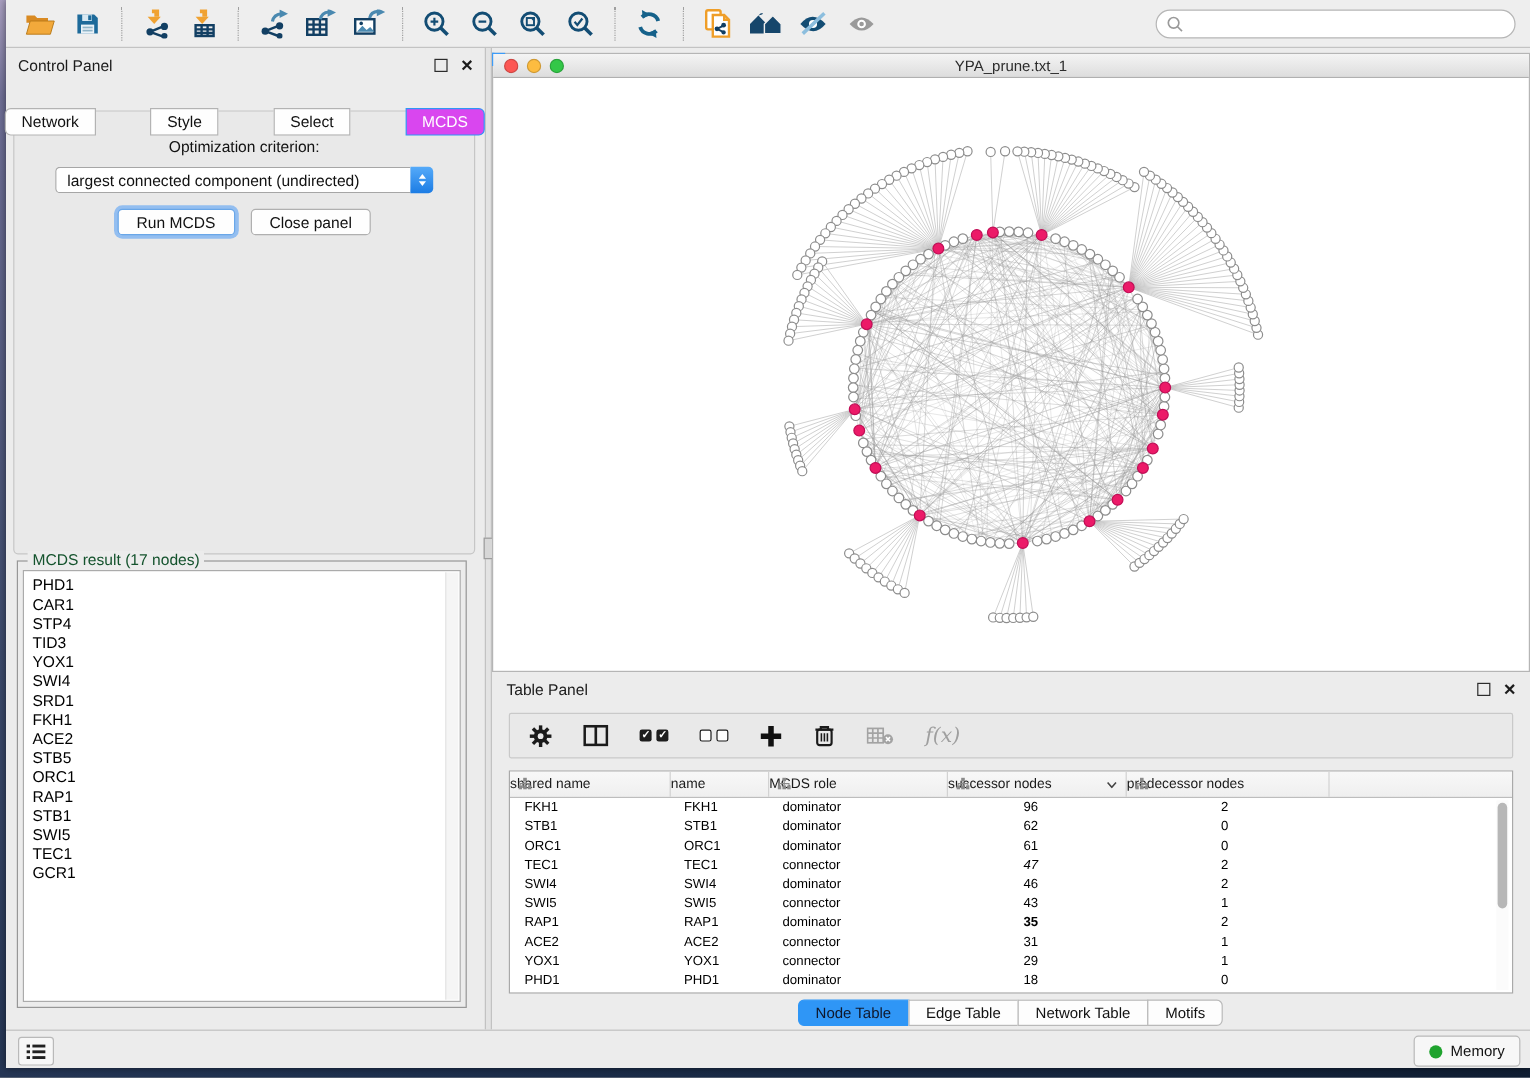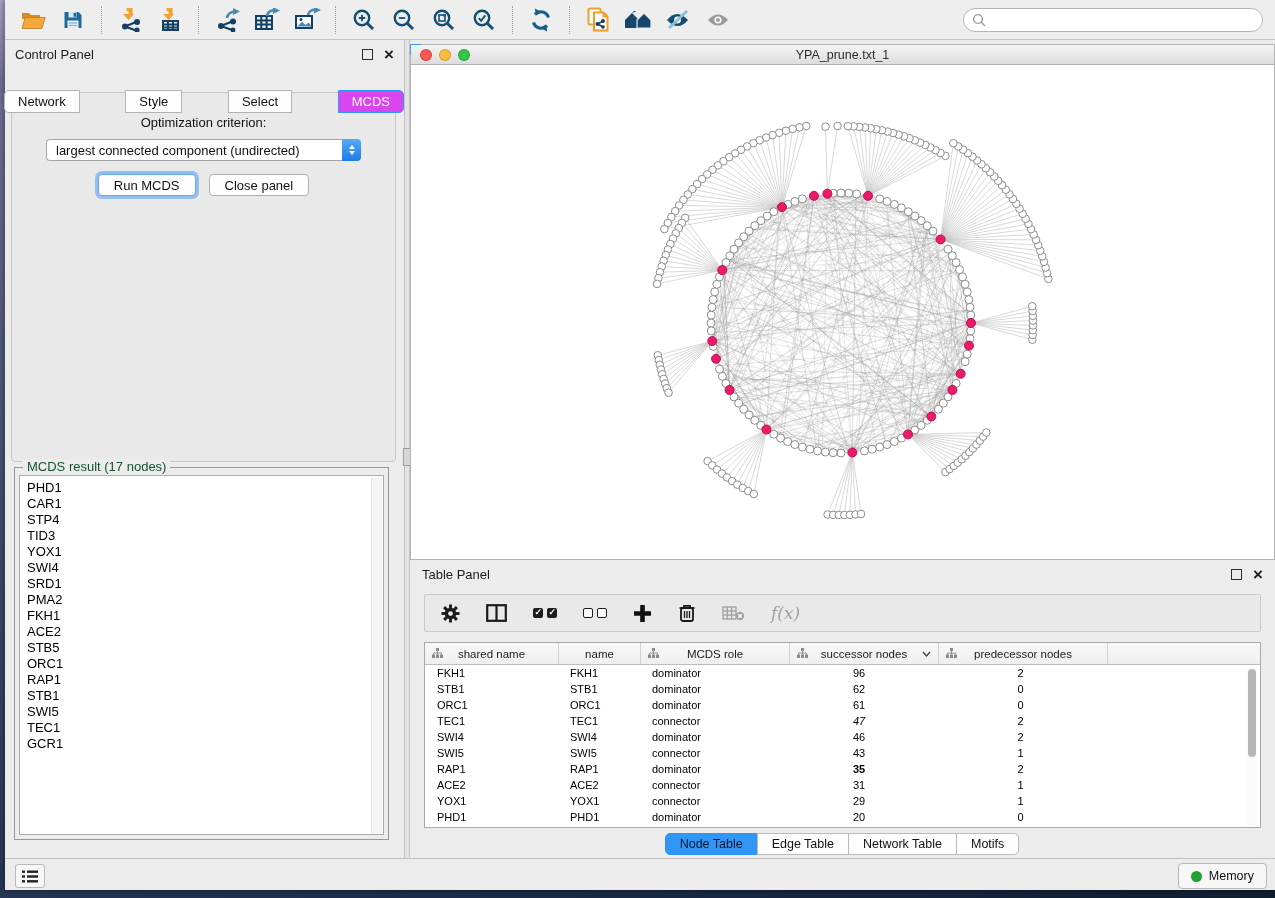--- a/index.html
+++ b/index.html
@@ -72,21 +72,21 @@
               border:1px solid #c9c9c9;border-radius:2px;display:flex;align-items:center;padding-left:16px;box-sizing:border-box}
   .tpt-icon{display:flex;align-items:center;justify-content:center;margin-right:26px}
   .chk-pair{display:flex;gap:4px}
   .chk{width:10px;height:10px;background:#1d1d1d;border-radius:2px;position:relative}
   .chk::after{content:"\2713";position:absolute;left:1.5px;top:-1.5px;color:#fff;font-size:9px;font-weight:bold}
   .unchk{width:10px;height:10px;border:1.6px solid #1d1d1d;border-radius:2px;background:#fdfdfd;box-sizing:border-box}
   .fx-label{font-family:"DejaVu Serif",serif;font-style:italic;font-size:17px;color:#9f9f9f}
   .tbl{position:absolute;left:14px;right:14px;top:82px;height:186px;background:#fff;border:1px solid #a9a9a9;
        box-sizing:border-box;overflow:hidden}
   .tbl-head{display:flex;height:21px;background:linear-gradient(#f8f8f8,#efefef);border-bottom:1px solid #bdbdbd}
-  .th{position:relative;display:flex;align-items:center;justify-content:center;font-size:11.5px;color:#1a1a1a;
+  .th{position:relative;display:flex;align-items:center;justify-content:flex-start;font-size:11.5px;color:#1a1a1a;
       border-right:1px solid #d2d2d2;box-sizing:border-box;flex:none}
   .th .site-ic{position:absolute;left:7px;top:5px}
   .th .sort-ic{position:absolute;right:7px;top:8px}
   .tbl-row{display:flex;height:16px;align-items:center}
   .td{font-size:11px;color:#000;box-sizing:border-box;flex:none;white-space:nowrap;overflow:hidden}
   .td.num{text-align:center}
   .tbl-scroll{position:absolute;right:3px;top:24px;width:10px;height:158px;background:#fbfbfb}
   .tbl-thumb{position:absolute;left:1px;top:2px;width:8px;height:88px;background:#b7b7b7;border-radius:4px}
   .tp-tabs{position:absolute;bottom:3px;left:0;right:0;display:flex;justify-content:center}
   .tp-tab{padding:3px 14px;font-size:12.5px;background:#fdfdfd;border:1px solid #b9b9b9;margin-left:-1px;color:#111}
@@ -296,21 +296,20 @@
     <div class="fieldset">
       <span class="legend">MCDS result (17 nodes)</span>
       <div class="mcds-list" id="mcds-list">
           <div class="mcds-item">PHD1</div>
           <div class="mcds-item">CAR1</div>
           <div class="mcds-item">STP4</div>
           <div class="mcds-item">TID3</div>
           <div class="mcds-item">YOX1</div>
           <div class="mcds-item">SWI4</div>
           <div class="mcds-item">SRD1</div>
-          <div class="mcds-item">PMA2</div>
           <div class="mcds-item">FKH1</div>
           <div class="mcds-item">ACE2</div>
           <div class="mcds-item">STB5</div>
           <div class="mcds-item">ORC1</div>
           <div class="mcds-item">RAP1</div>
           <div class="mcds-item">STB1</div>
           <div class="mcds-item">SWI5</div>
           <div class="mcds-item">TEC1</div>
           <div class="mcds-item">GCR1</div>
           <div class="track"></div>
@@ -1276,21 +1275,21 @@
             <div class="td" style="width: 134px; padding-left: 12px;">YOX1</div>
             <div class="td" style="width: 82px; padding-left: 11px;">YOX1</div>
             <div class="td" style="width: 149px; padding-left: 11px;">connector</div>
             <div class="td num" style="width: 149px; padding-right: 11px;">29</div>
             <div class="td num" style="width: 169px; padding-right: 6px;">1</div>
           </div>
           <div class="tbl-row">
             <div class="td" style="width: 134px; padding-left: 12px;">PHD1</div>
             <div class="td" style="width: 82px; padding-left: 11px;">PHD1</div>
             <div class="td" style="width: 149px; padding-left: 11px;">dominator</div>
-            <div class="td num" style="width: 149px; padding-right: 11px;">20</div>
+            <div class="td num" style="width: 149px; padding-right: 11px;">18</div>
             <div class="td num" style="width: 169px; padding-right: 6px;">0</div>
           </div>
         </div>
       <div class="tbl-scroll">
           <div class="tbl-thumb"></div>
         </div>
     </div>
     <div class="tp-tabs" id="tp-tabs">
         <div class="tp-tab active">Node Table</div>
         <div class="tp-tab">Edge Table</div>

